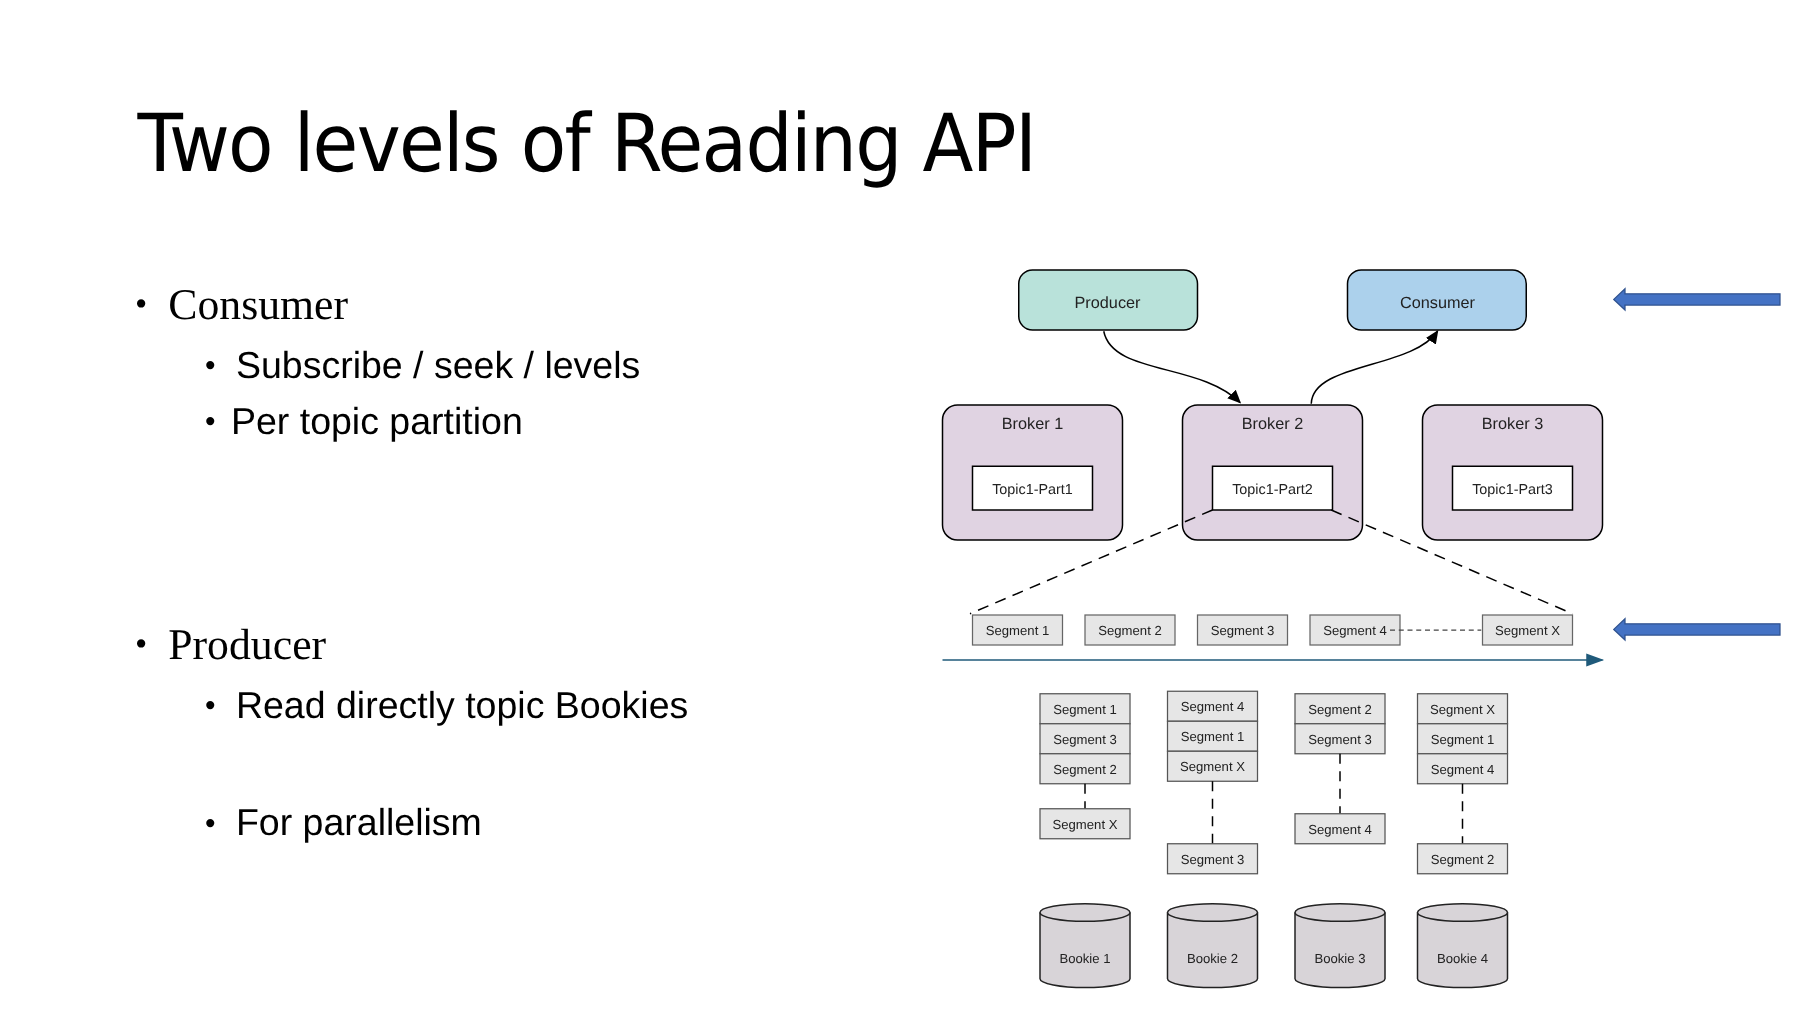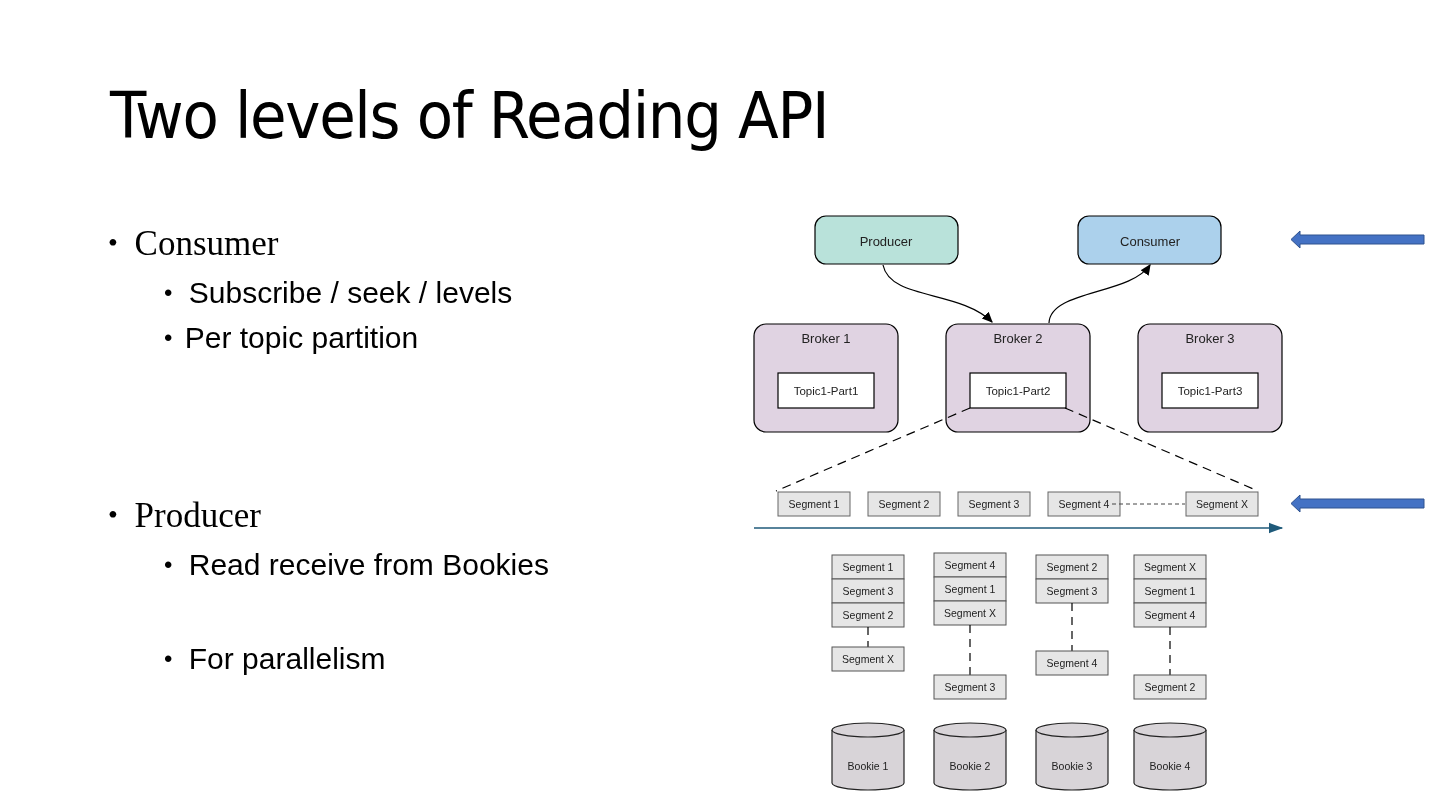--- a/index.html
+++ b/index.html
@@ -29,21 +29,21 @@
   <div class="b2" style="top:321px;left:56px;">
     <span class="dot" style="font-size:24px;vertical-align:2px;">•</span>
     <span style="margin-left:4px;">Per topic partition</span>
   </div>
   <div class="b1" style="top:496px;">
     <span class="dot" style="font-size:28px;vertical-align:3px;">•</span>
     <span style="margin-left:8px;">Producer</span>
   </div>
   <div class="b2" style="top:548px;left:56px;">
     <span class="dot" style="font-size:24px;vertical-align:2px;">•</span>
-    <span style="margin-left:8px;">Read receive from Bookies</span>
+    <span style="margin-left:8px;">Read directly topic Bookies</span>
   </div>
   <div class="b2" style="top:594px;left:56px;margin-top:48px;">
     <span class="dot" style="font-size:24px;vertical-align:2px;">•</span>
     <span style="margin-left:8px;">For parallelism</span>
   </div>
 </div>
 
 <svg class="diagram" viewBox="0 0 1440 810" xmlns="http://www.w3.org/2000/svg">
   <defs>
     <marker id="ah" markerWidth="10" markerHeight="10" refX="8" refY="5" orient="auto">

